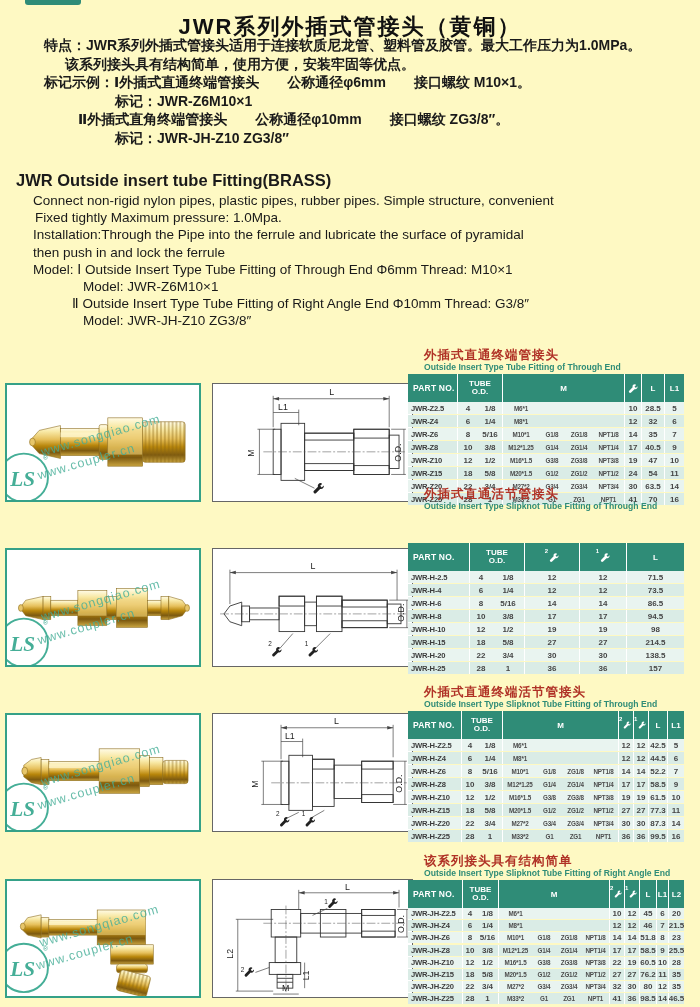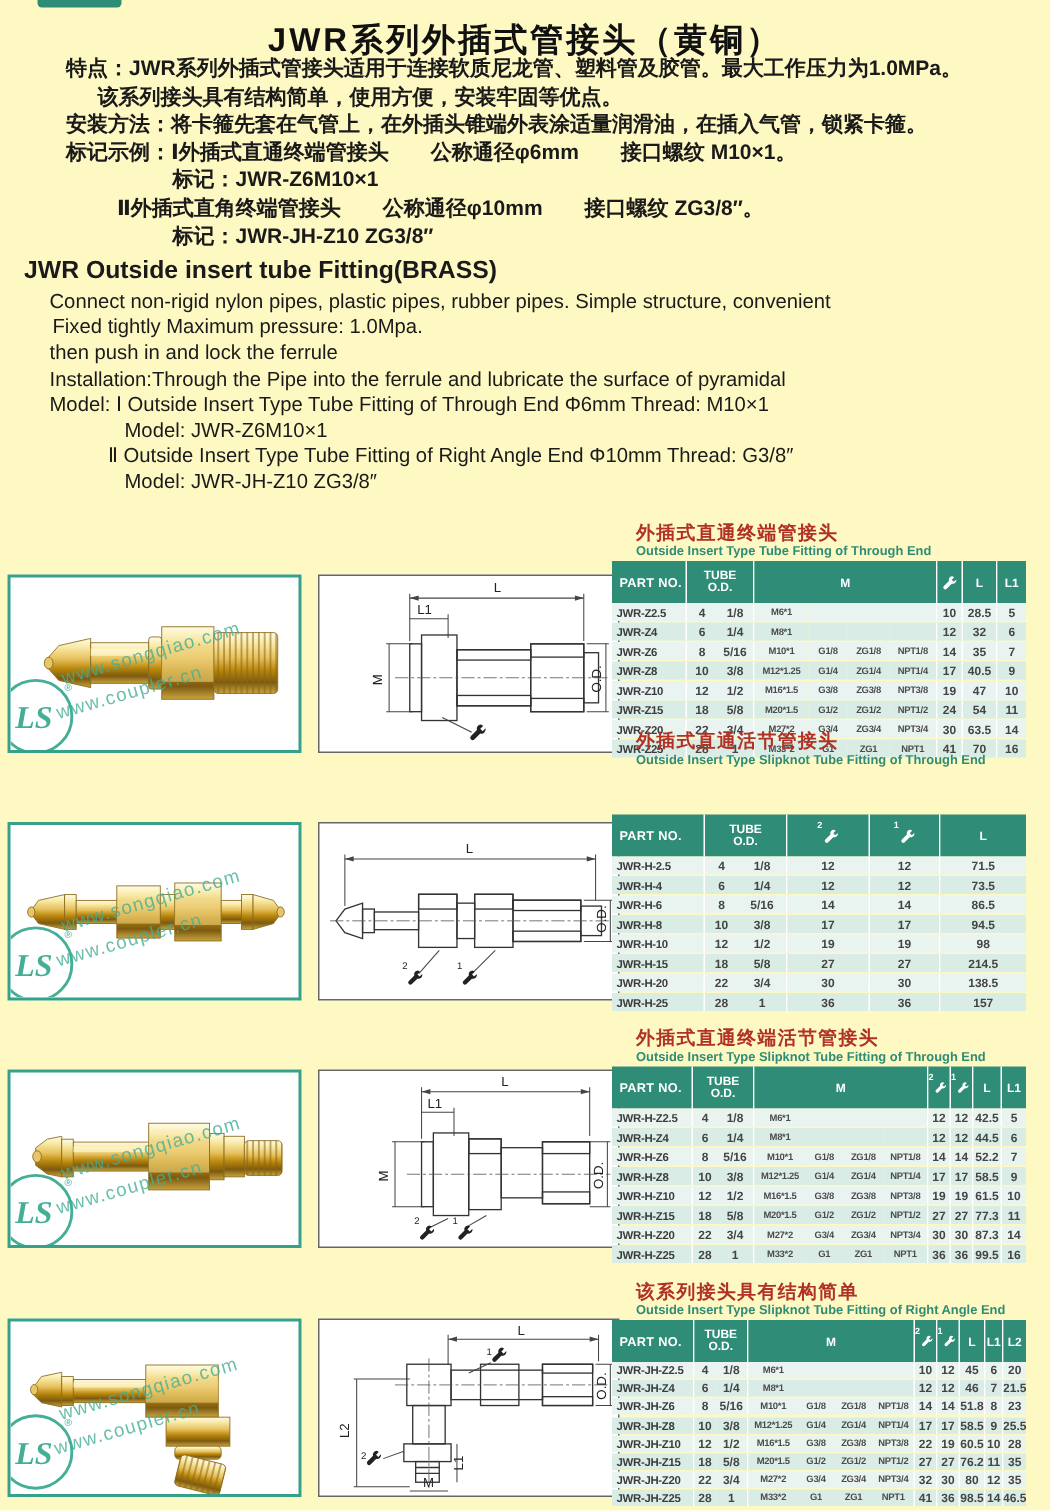--- a/index.html
+++ b/index.html
@@ -98,33 +98,32 @@
 </svg>
 
 <div class="page">
 
   <div class="badge"></div>
   <div class="main-title">JWR系列外插式管接头（黄铜）</div>
 
   <div class="cn-block">
     <div class="cn-line">特点：JWR系列外插式管接头适用于连接软质尼龙管、塑料管及胶管。最大工作压力为1.0MPa。</div>
     <div class="cn-line cn-ind-1">该系列接头具有结构简单，使用方便，安装牢固等优点。</div>
-    <div class="cn-line">安装方法：将卡箍先套在气管上，在外插头锥端外表涂适量润滑油，在插入气管，锁紧卡箍。</div>
     <div class="cn-line">标记示例：Ⅰ外插式直通终端管接头　　公称通径φ6mm　　接口螺纹 M10×1。</div>
     <div class="cn-line cn-ind-2">标记：JWR-Z6M10×1</div>
     <div class="cn-line cn-ind-3">Ⅱ外插式直角终端管接头　　公称通径φ10mm　　接口螺纹  ZG3/8″。</div>
     <div class="cn-line cn-ind-2">标记：JWR-JH-Z10  ZG3/8″</div>
   </div>
 
   <div class="en-title">JWR Outside insert tube Fitting(BRASS)</div>
   <div class="en-block">
     <div>Connect non-rigid nylon pipes, plastic pipes, rubber pipes. Simple structure, convenient</div>
     <div class="en-ind-a">Fixed tightly Maximum pressure: 1.0Mpa.</div>
+    <div>Installation:Through the Pipe into the ferrule and lubricate the surface of pyramidal</div>
     <div>then push in and lock the ferrule</div>
-    <div>Installation:Through the Pipe into the ferrule and lubricate the surface of pyramidal</div>
     <div>Model: Ⅰ  Outside Insert Type Tube Fitting of Through End  Φ6mm   Thread: M10×1</div>
     <div class="en-ind-b">Model: JWR-Z6M10×1</div>
     <div class="en-ind-c">Ⅱ  Outside Insert Type Tube Fitting of Right Angle End  Φ10mm   Thread: G3/8″</div>
     <div class="en-ind-b">Model: JWR-JH-Z10  ZG3/8″</div>
   </div>
 
   <div class="photo-box" style="top:383px">
     <svg viewBox="0 0 196 119">
       <g class="gold-s">
         <polygon points="24,56 32,47 54,42 54,76 32,71 24,62" fill="url(#goldV)"></polygon>

